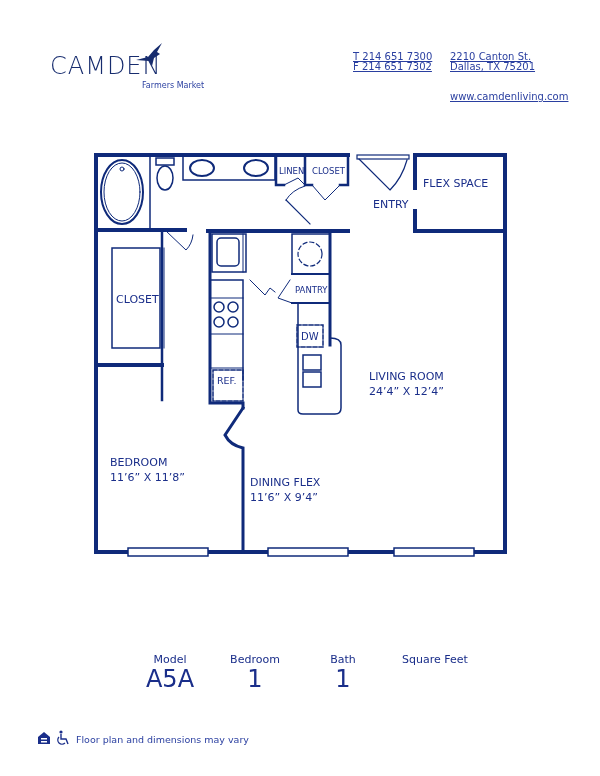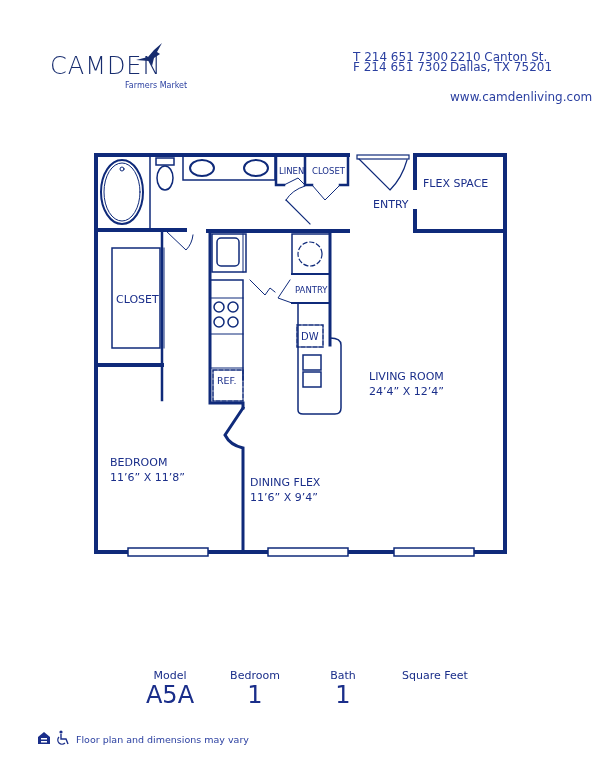--- a/index.html
+++ b/index.html
@@ -1,26 +1,26 @@
 <!DOCTYPE html>
 <html><head>
 <meta charset="utf-8">
 <style>
   html, body { margin:0; padding:0; background:#ffffff; }
   body { width:600px; height:776px; position:relative; overflow:hidden;
          font-family:"DejaVu Sans", sans-serif; color:#1a2e8a; }
   .abs { position:absolute; }
   .logo-word { left:50px; top:52px; font-family:"DejaVu Sans", sans-serif; font-size:24px;
                letter-spacing:1px; color:#172c6e; font-weight:300; }
-  .logo-sub { left:77px; top:81px; font-size:8px; color:#2a3fa0;padding-left:48px; }
-  .contact { font-size:12px; color:#2a3fa0; line-height:10px; }
+  .logo-sub { left:94px; top:81px; font-size:8px; color:#2a3fa0;padding-left:48px; }
+  .contact { font-size:10px; color:#2a3fa0; line-height:10px;text-decoration:underline; }
   .plan-svg { left:0; top:0; }
   .room-label { font-size:11px; color:#1a2e8a; text-align:left; line-height:15px; white-space:nowrap; }
   .small-label { font-size:8.5px; color:#1a2e8a; white-space:nowrap; }
-  .stat { text-align:center; color:#1a2e8a;margin-top:16px; }
+  .stat { text-align:center; color:#1a2e8a; }
   .stat .k { font-size:11px; }
   .stat .v { font-size:24px; line-height:26px; }
   .footer-text { left:76px; top:734px; font-size:9.5px; color:#2a3fa0; }
 </style>
 </head>
 <body>
 
 <div class="abs logo-word">CAMDEN</div>
 <svg class="abs" style="left:132px;top:40px" width="34" height="30">
   <path d="M4 20 L16 17 L22 10 L30 3 L25 12 L28 14 L22 18 L20 26 L17 21 Z" fill="#172c6e"></path>

